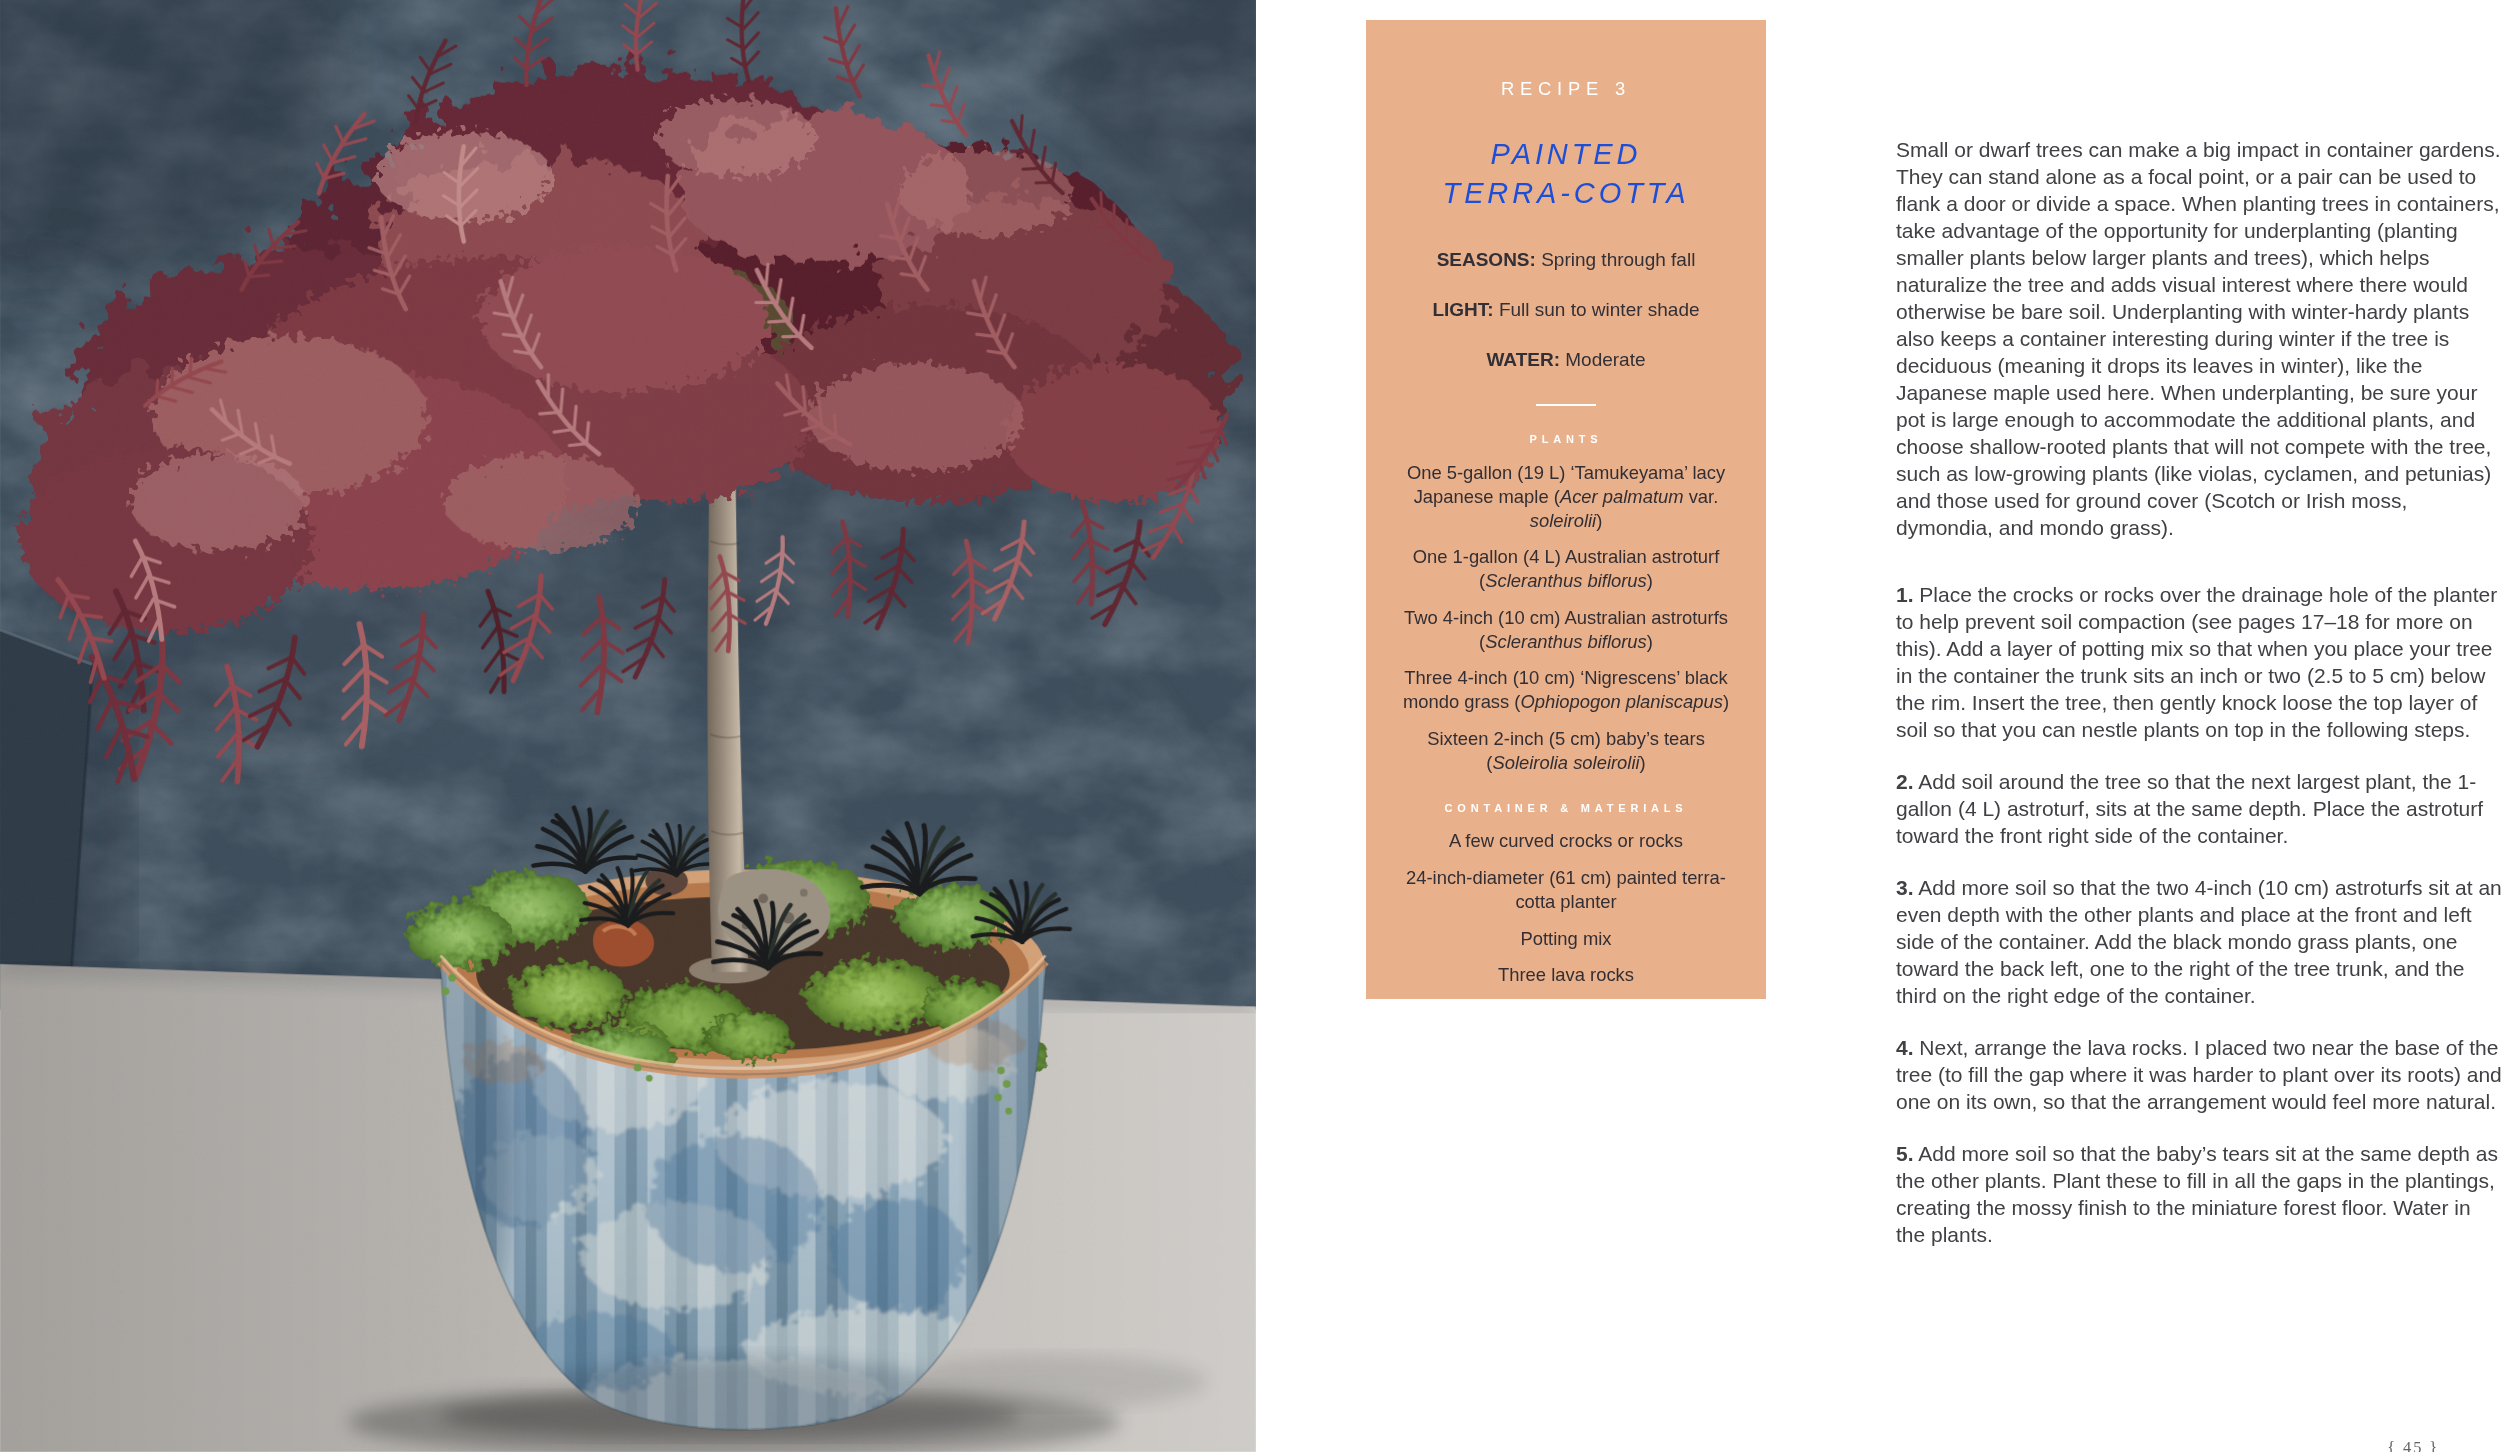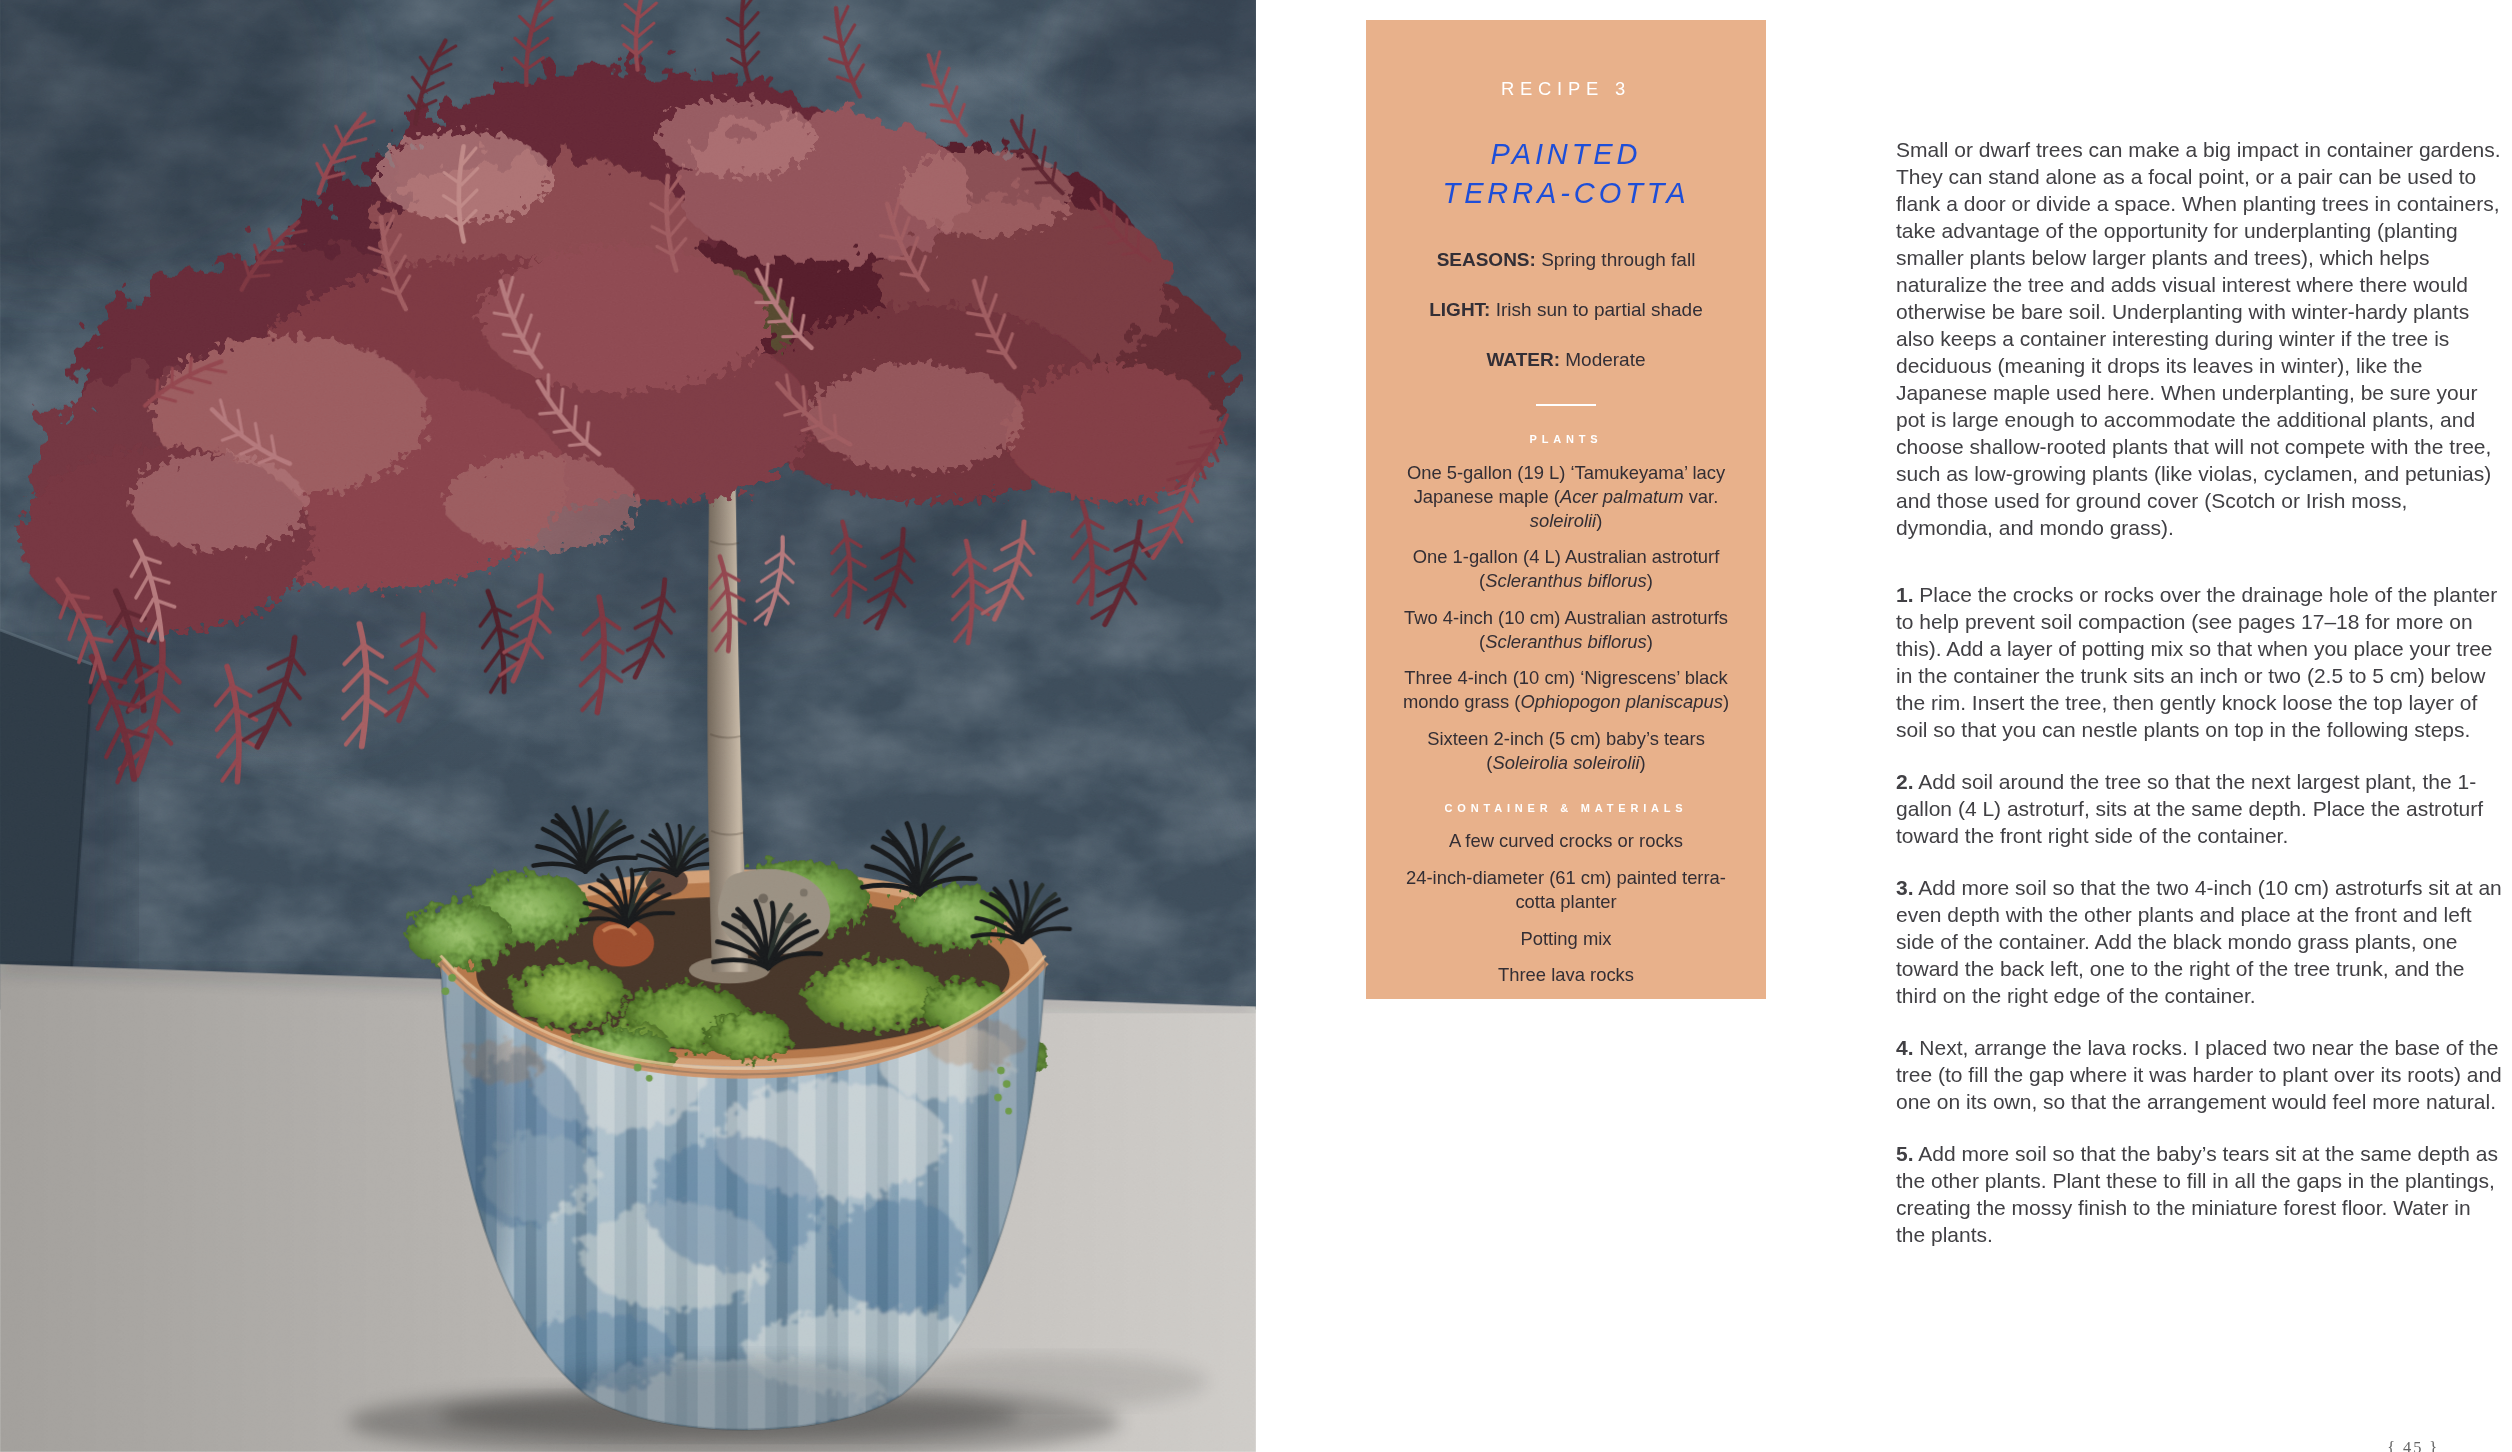--- a/index.html
+++ b/index.html
@@ -409,21 +409,21 @@
 </svg>
 </div>
 
 <aside class="panel">
   <div class="kicker">RECIPE 3</div>
   <h1 class="title"><span>PAINTED</span><br>
   <span>TERRA-COTTA</span></h1>
 
   <div class="facts">
       <p class="fact"><b>SEASONS:</b> <span>Spring through fall</span></p>
-      <p class="fact"><b>LIGHT:</b> <span>Irish sun to partial shade</span></p>
+      <p class="fact"><b>LIGHT:</b> <span>Full sun to winter shade</span></p>
       <p class="fact"><b>WATER:</b> <span>Moderate</span></p>
     </div>
 
   <hr class="divider">
 
   <h2 class="subhead">PLANTS</h2>
   <div class="panel-list">
       <p>One 5-gallon (19 L) ‘Tamukeyama’ lacy Japanese maple (<i>Acer palmatum</i> var. <i>soleirolii</i>)</p>
       <p>One 1-gallon (4 L) Australian astroturf (<i>Scleranthus biflorus</i>)</p>
       <p>Two 4-inch (10 cm) Australian astroturfs (<i>Scleranthus biflorus</i>)</p>

